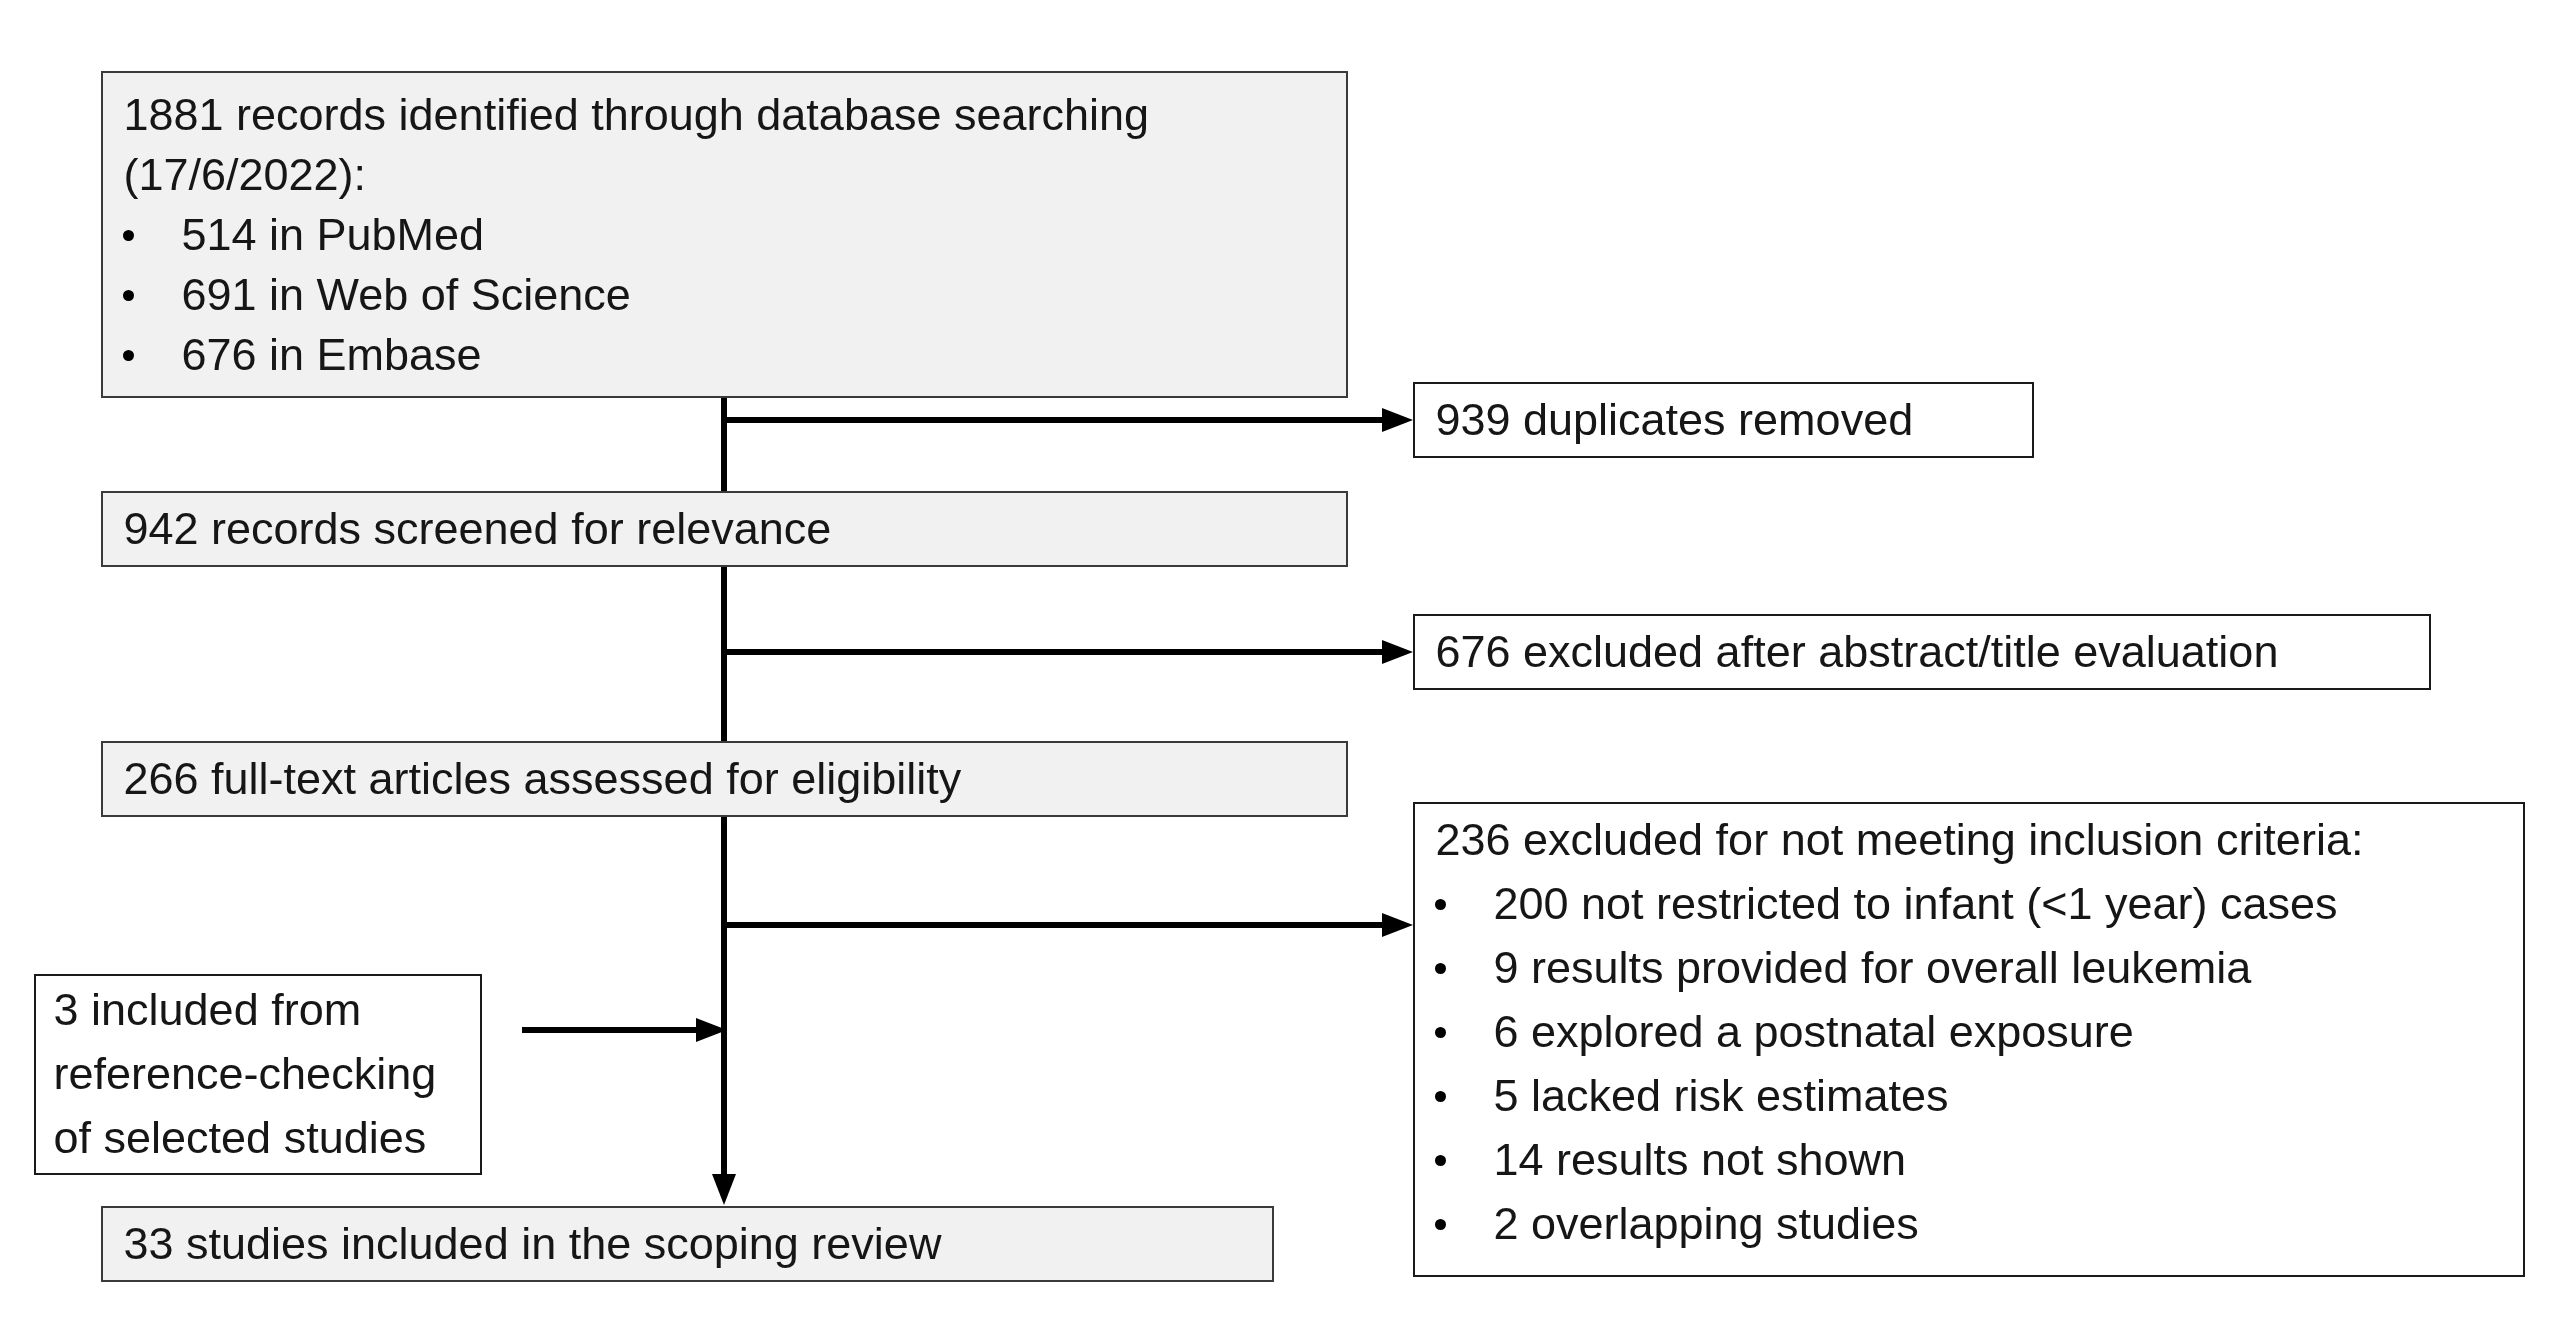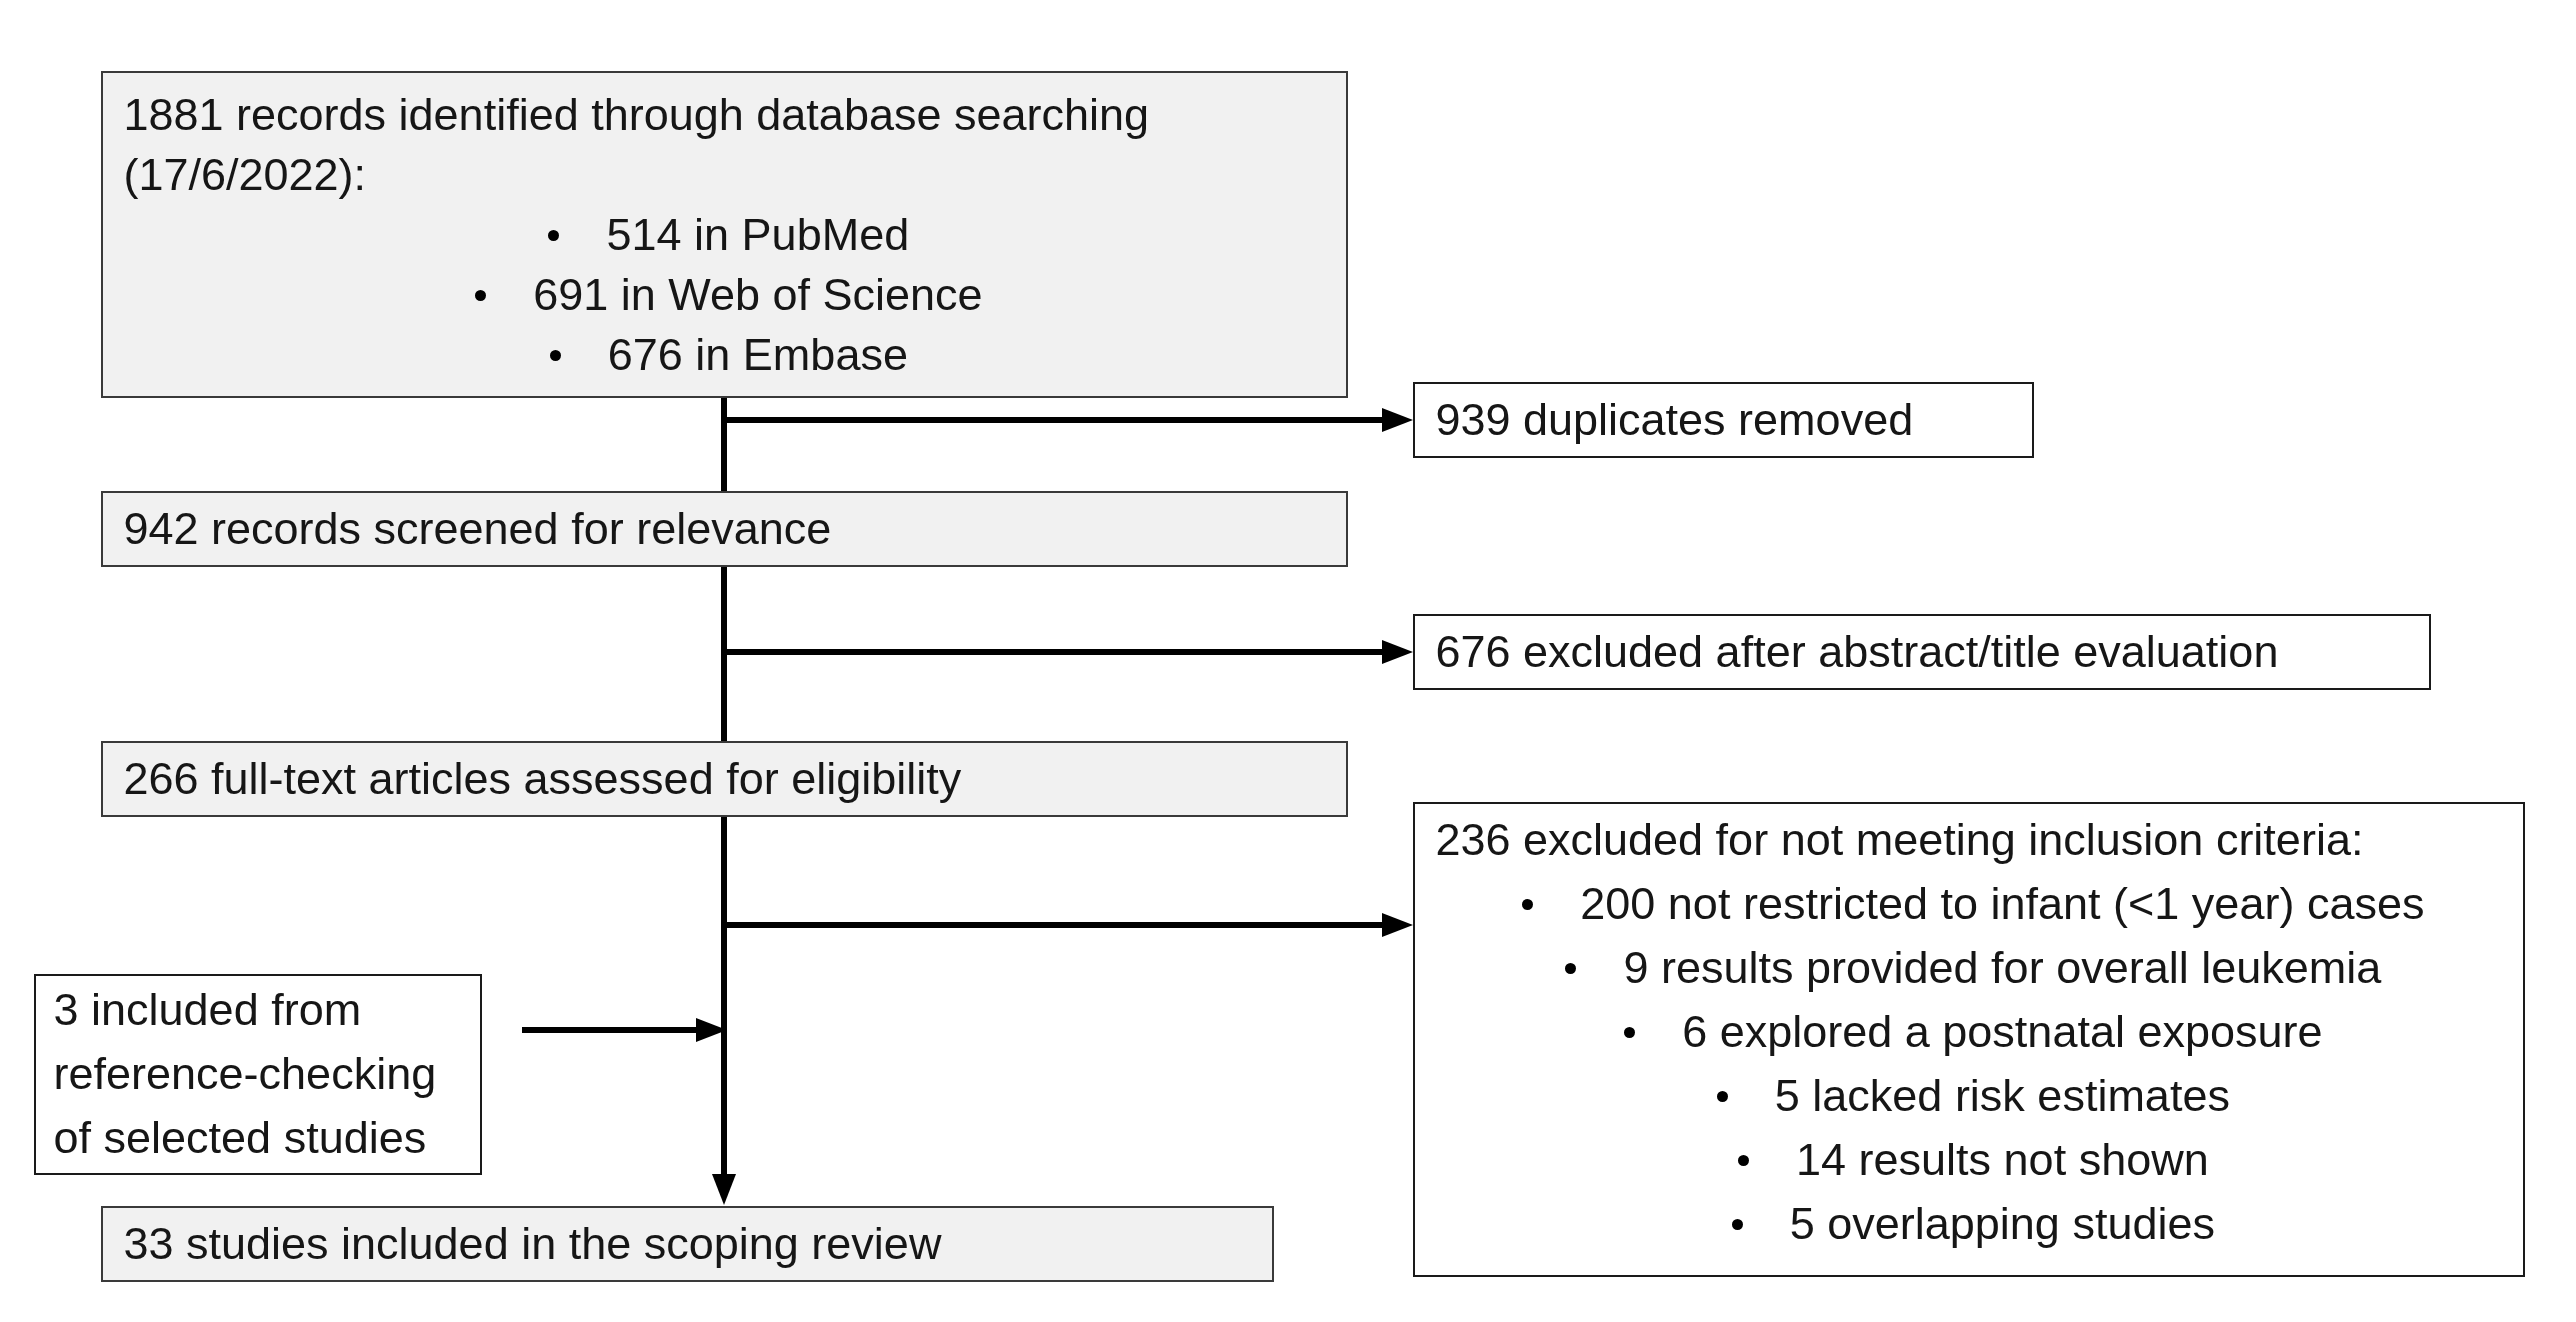--- a/index.html
+++ b/index.html
@@ -23,21 +23,21 @@
 
   #box-identified { left: 101px;  top: 27px;   width: 1247px; height: 327px; padding-top: 11.7px; line-height: 60px; }
   #box-duplicates { left: 1413px; top: 382px;  width: 621px;  height: 76px; text-align: right; }
   #box-screened   { left: 101px;  top: 491px;  width: 1247px; height: 76px; }
   #box-abstract   { left: 1413px; top: 614px;  width: 1018px; height: 76px; }
   #box-fulltext   { left: 101px;  top: 741px; width: 1247px; height: 76px; }
   #box-excluded   { left: 1413px; top: 758px; width: 1112px; height: 475px; padding-top: 4.4px; }
   #box-reference  { left: 34px;   top: 930px; width: 448px;  height: 201px; padding-top: 1.5px; padding-left: 17.5px; }
   #box-included   { left: 101px;  top: 1206px; width: 1173px; height: 76px; }
 
-  .bullet-item { display: flex; align-items: flex-start; justify-content: center; }
+  .bullet-item { display: flex; align-items: flex-start; }
   .dot {
     flex: none; width: 11px; height: 11px; border-radius: 50%;
     background: var(--line-color, #000); margin-top: 25px;
   }
   #box-excluded .dot { margin-top: 27px; }
   .bullet-text { margin-left: 47px; white-space: nowrap; }
 
   .line { position: absolute; background: var(--line-color, #000); }
   .v { width: 5.8px; }
   .h { height: 5.8px; }
@@ -132,21 +132,21 @@
     <div class="bullet-item">
       <span class="dot"></span>
       <span class="bullet-text">5 lacked risk estimates</span>
     </div>
     <div class="bullet-item">
       <span class="dot"></span>
       <span class="bullet-text">14 results not shown</span>
     </div>
     <div class="bullet-item">
       <span class="dot"></span>
-      <span class="bullet-text">5 overlapping studies</span>
+      <span class="bullet-text">2 overlapping studies</span>
     </div>
   </div>
 
   <div class="box white multi" id="box-reference">
     <div>3 included from reference-checking of selected studies</div>
   </div>
 
   <div class="box gray single" id="box-included">
     <span>33 studies included in the scoping review</span>
   </div>

